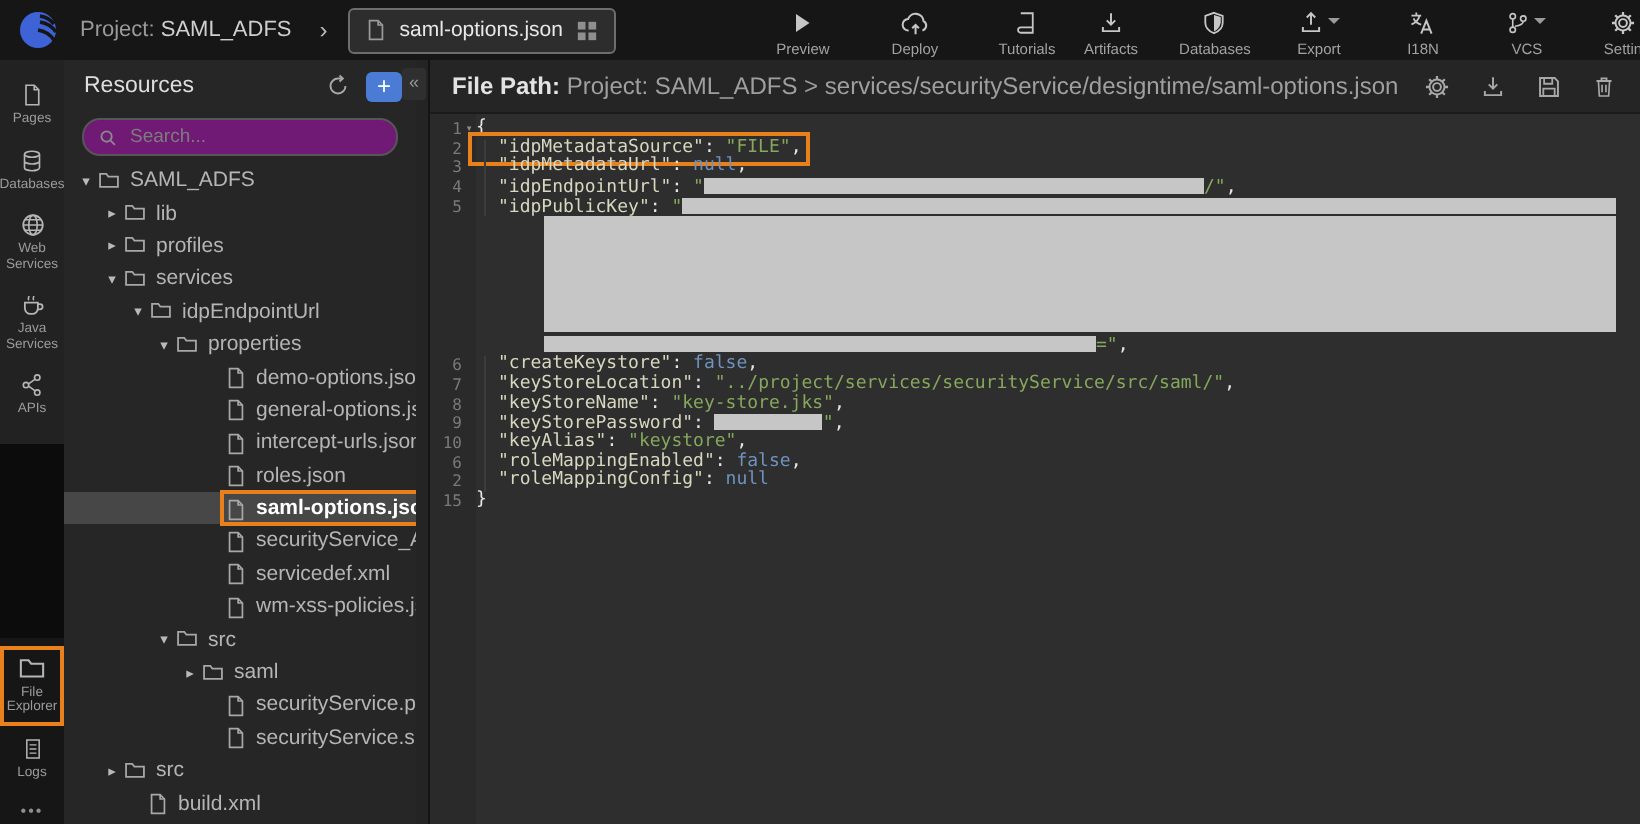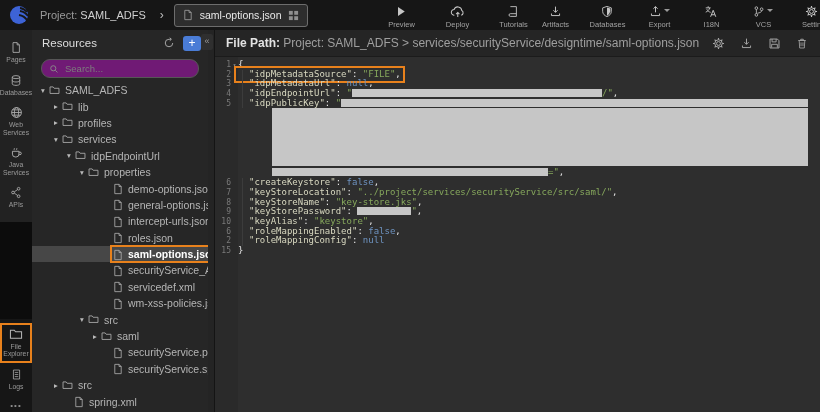--- a/index.html
+++ b/index.html
@@ -544,21 +544,21 @@
         </div>
         <div class="trow">
     <span class="caret" style="margin-left:31px"></span>
           <span class="row-inner">
             <span class="fic">
               <svg width="10" height="12" viewBox="0 0 14 16">
                 <path d="M2.5 1.5h6l3 3v10h-9z" fill="none" stroke="currentColor" stroke-width="1.2"></path>
                 <path d="M8.5 1.5v3h3" fill="none" stroke="currentColor" stroke-width="1.2"></path>
               </svg>
             </span>
-    <span class="lb">spring.xml</span>
+    <span class="lb">build.xml</span>
           </span>
         </div>
       </div>
   </div>
 
   <div class="divider"></div>
   <div class="collapse-btn">«</div>
 
   <div class="editor">
     <div class="fpbar">

